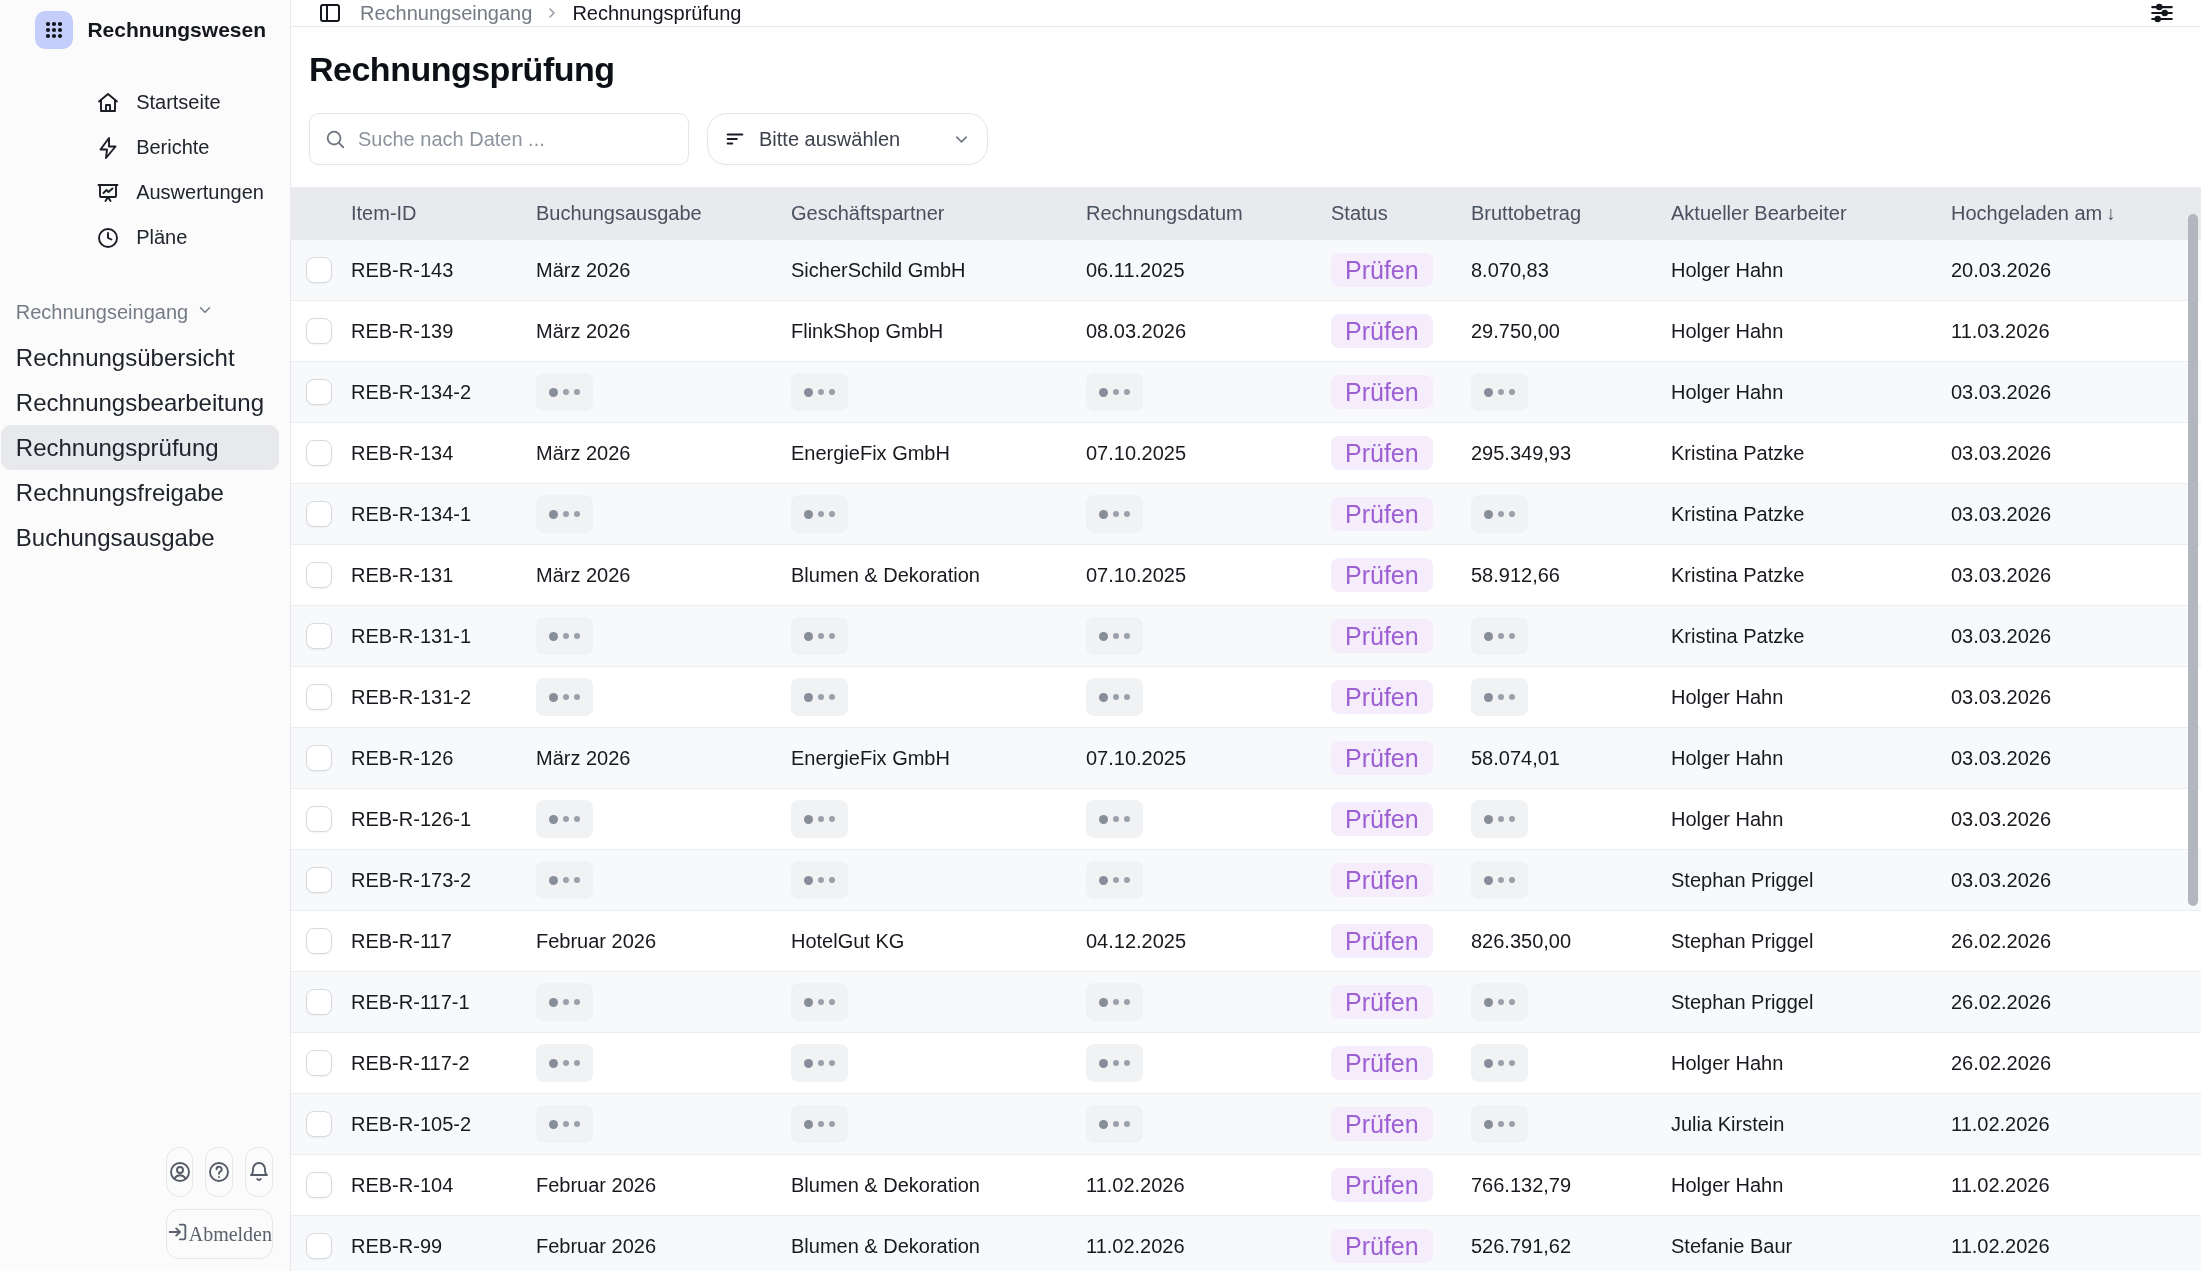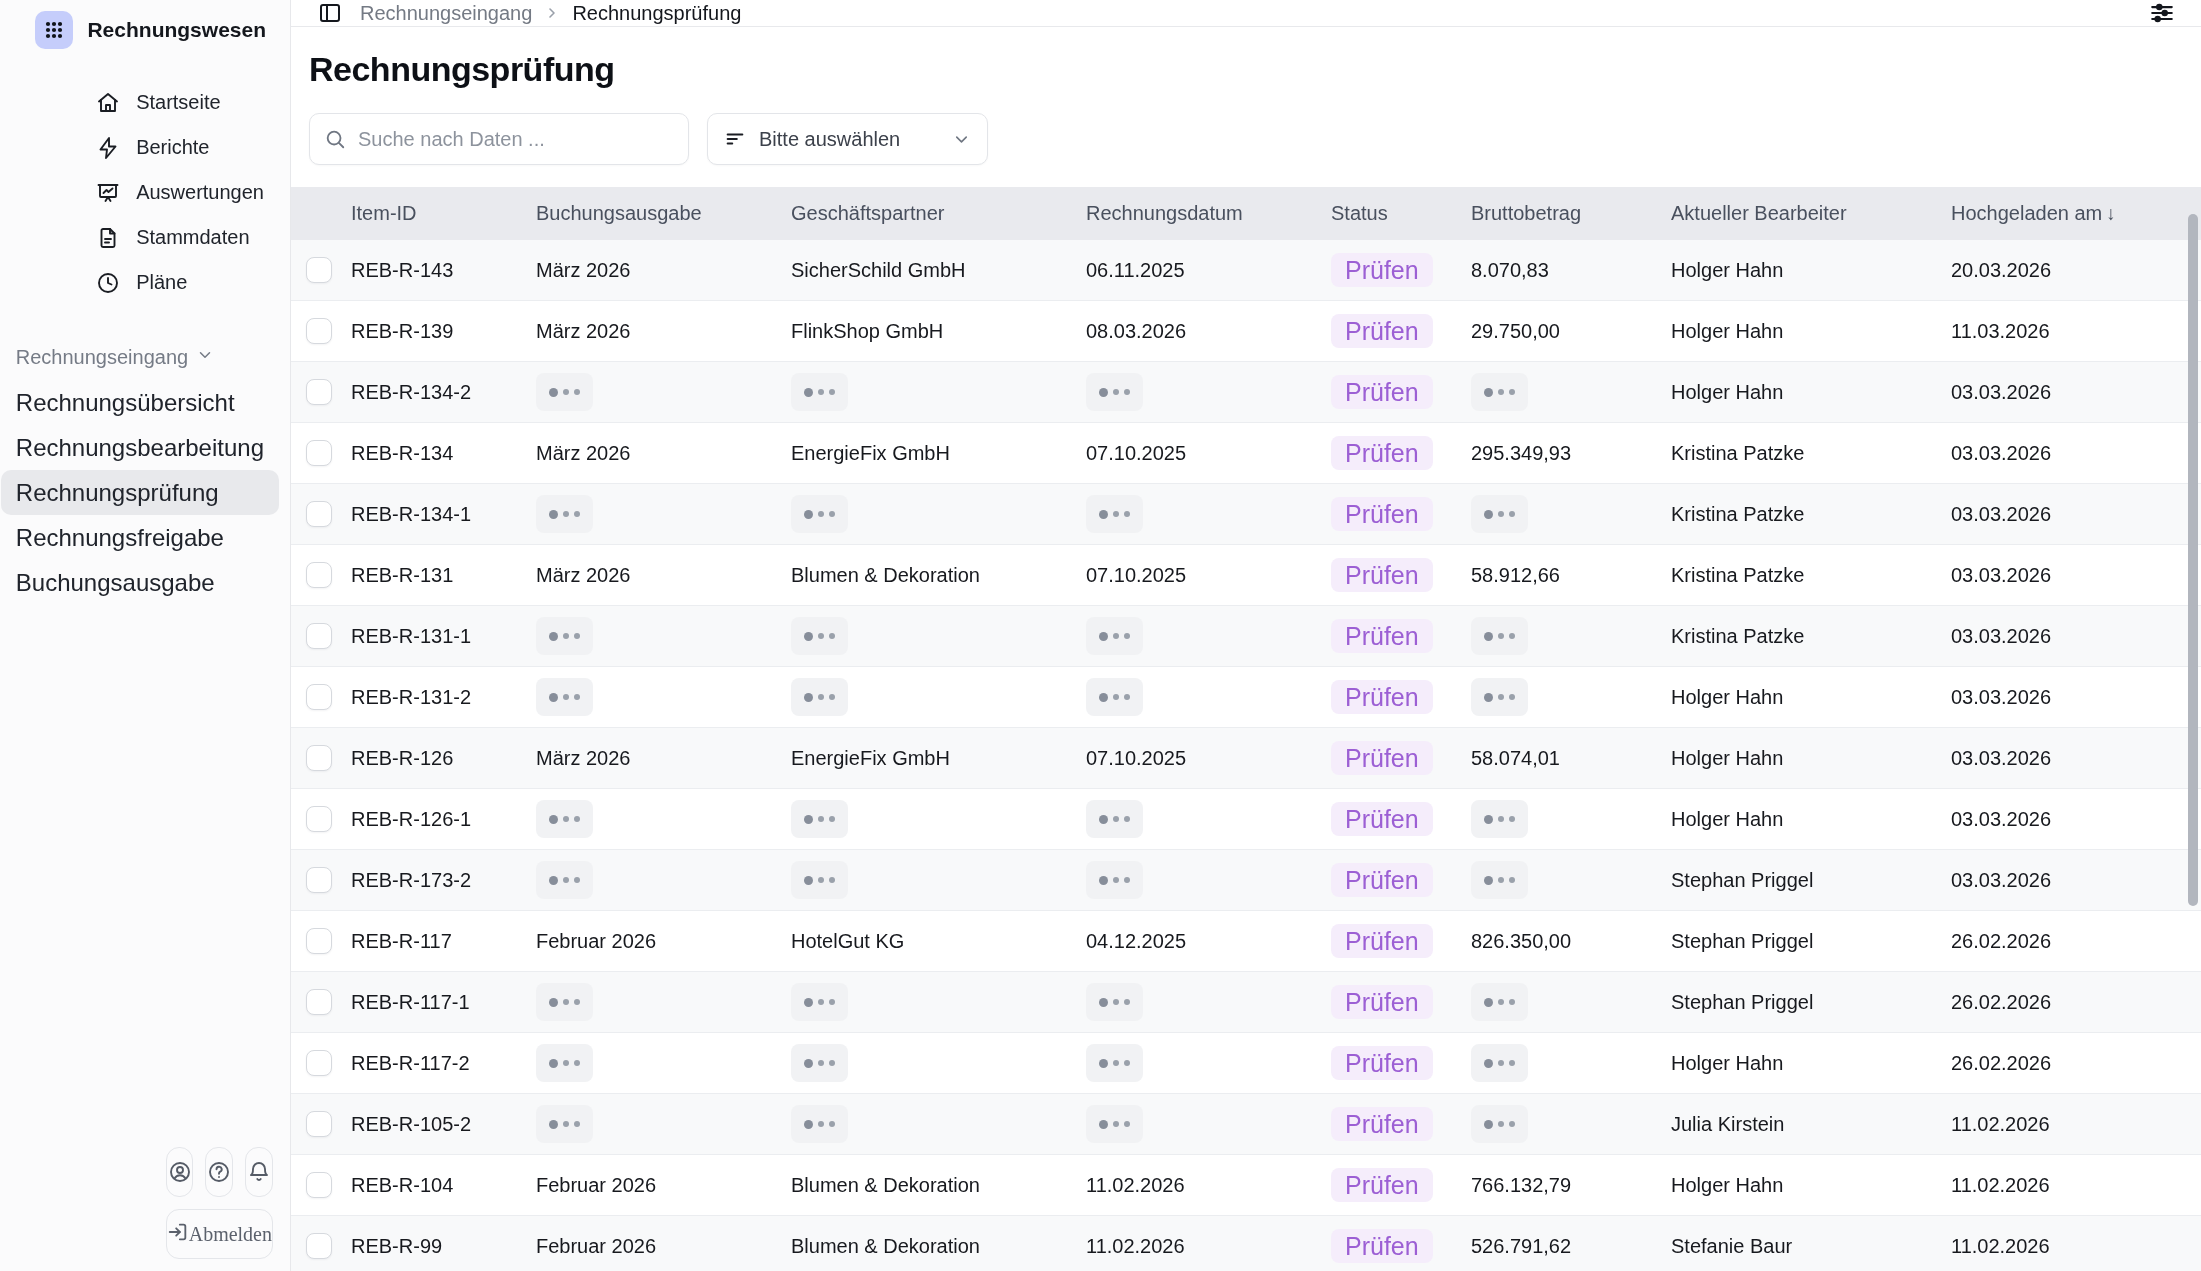--- a/index.html
+++ b/index.html
@@ -41,21 +41,21 @@
   .topbar-right { margin-left:auto; display:flex; align-items:center; cursor:pointer; }
 
   .content { padding:22px 26px 0 18px; }
   .page-title { font-size:34px; line-height:40px; font-weight:700; color:#0d1016; letter-spacing:-0.5px; }
   .controls { display:flex; gap:18px; margin-top:24px; }
   .search-box { width:380px; height:52px; border:1px solid #e3e5e9; border-radius:10px; background:#fff;
     display:flex; align-items:center; padding:12px 14px; gap:12px; box-shadow:0 1px 2px rgba(16,24,40,.03); }
   .search-box input { border:none; outline:none; flex:1; font-size:20px; color:#20242c;
     font-family:"Liberation Sans",sans-serif; background:transparent; }
   .search-box input::placeholder { color:#8d939d; }
-  .select-box { width:281px; height:52px; border:1px solid #e3e5e9; border-radius:10px; background:#fff;
+  .select-box { width:281px; height:52px; border:1px solid #e3e5e9; border-radius:20px; background:#fff;
     display:flex; align-items:center; padding:0 16px; gap:13px; cursor:pointer;
     box-shadow:0 1px 2px rgba(16,24,40,.03); }
   .select-label { font-size:20px; color:#3c414b; flex:1; }
 
   
   .table { margin-top:22px; width:100%; }
   .tgrid { display:grid; grid-template-columns:60px 185px 255px 295px 245px 140px 200px 280px 1fr;
     align-items:center; }
   .thead { height:53px; background:#e9eaee; }
   .th { font-size:20px; color:#49505e; display:flex; align-items:center; gap:4px; cursor:pointer; }
@@ -122,31 +122,20 @@
         <div class="sb-item">
           <span style="display: flex;">
             <svg width="24" height="24" viewBox="0 0 24 24" fill="none" stroke="#1a1d23" stroke-width="1.9" stroke-linecap="round" stroke-linejoin="round">
               <path d="M2.5 4h19"></path>
               <rect x="4" y="4" width="16" height="12" rx="1"></rect>
               <polyline points="7.5 12 10.5 9 12.5 11 16.5 7.5"></polyline>
               <path d="M9.5 20l2.5-4 2.5 4"></path>
             </svg>
           </span>
           <span>Auswertungen</span>
-        </div>
-        <div class="sb-item">
-          <span style="display: flex;">
-            <svg width="24" height="24" viewBox="0 0 24 24" fill="none" stroke="#1a1d23" stroke-width="1.9" stroke-linecap="round" stroke-linejoin="round">
-              <path d="M14 3H7a1.5 1.5 0 0 0-1.5 1.5v15A1.5 1.5 0 0 0 7 21h10a1.5 1.5 0 0 0 1.5-1.5V7.5z"></path>
-              <path d="M14 3v4.5h4.5"></path>
-              <line x1="9" y1="13" x2="15" y2="13"></line>
-              <line x1="9" y1="16.5" x2="13" y2="16.5"></line>
-            </svg>
-          </span>
-          <span>Stammdaten</span>
         </div>
         <div class="sb-item">
           <span style="display: flex;">
             <svg width="24" height="24" viewBox="0 0 24 24" fill="none" stroke="#1a1d23" stroke-width="1.9" stroke-linecap="round" stroke-linejoin="round">
               <circle cx="12" cy="12" r="9"></circle>
               <polyline points="12 7 12 12 15.5 13.5"></polyline>
             </svg>
           </span>
           <span>Pläne</span>
         </div>

